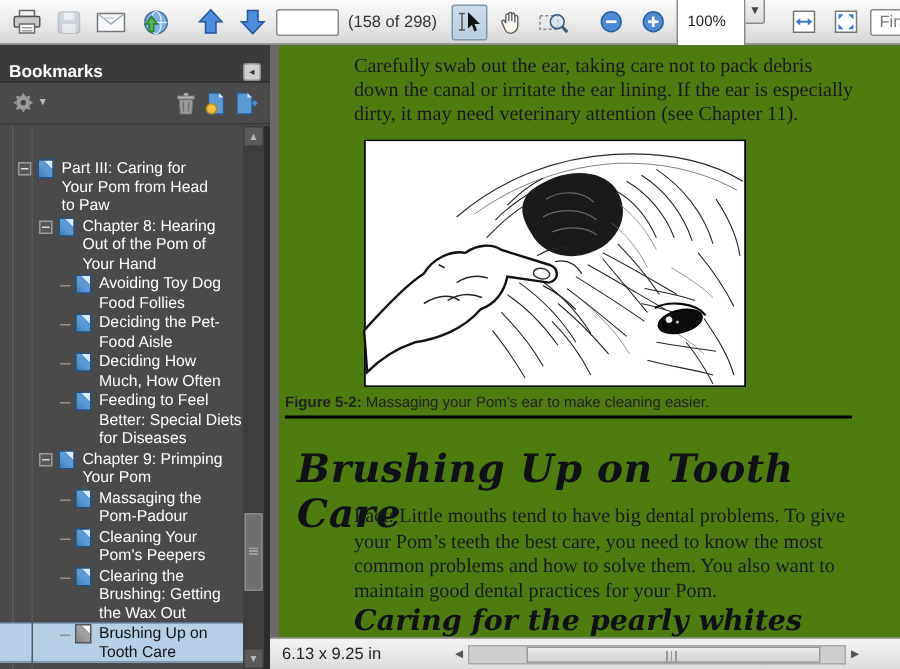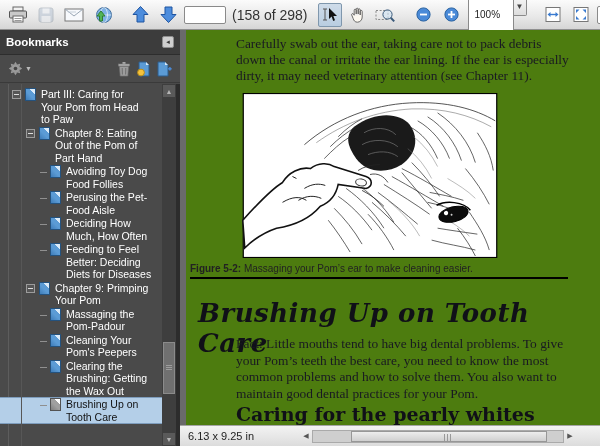--- a/index.html
+++ b/index.html
@@ -10,42 +10,42 @@
   .toolbar { position:absolute; left:0; top:0; width:600px; height:30px;
     background:linear-gradient(#fbfbfb,#e9e9e9 55%,#d6d6d6); border-bottom:1px solid #8f8f8f;
     display:flex; align-items:center; padding:0 6px; gap:4px; }
   .tbtn { height:24px; min-width:24px; display:flex; align-items:center; justify-content:center;
     border:1px solid transparent; border-radius:2px; }
   .tbtn.pressed { background:linear-gradient(#cfdcea,#b9cde0); border-color:#7f97ad; }
   .tbtn.disabled { opacity:.45; }
   .tsep { width:1px; height:20px; background:#adadad; margin:0 3px; }
   .page-box { width:30px; height:18px; border:1px solid #8a8a8a; border-radius:2px; background:#fff;
     font-size:11px; text-align:left; color:#222; font-family:Liberation Mono, monospace;padding-left:40px; }
-  .page-count { font-size:14px; color:#333; margin:0 6px 0 2px; white-space:nowrap; }
+  .page-count { font-size:11px; color:#333; margin:0 6px 0 2px; white-space:nowrap; }
   .zoom-box { width:46px; height:34px; border:1px solid #8a8a8a; border-radius:2px 0 0 2px; background:#fff;
     font-size:10px; color:#222; display:flex; align-items:center; padding-left:6px; }
   .zoom-dd { width:13px; height:18px; border:1px solid #8a8a8a; border-left:none; border-radius:0 2px 2px 0;
     background:linear-gradient(#f4f4f4,#ddd); font-size:8px; color:#444; display:flex; align-items:center; justify-content:center; }
   .find-wrap { margin-left:auto; margin-right:16px; display:flex; align-items:center; }
   .find-box { width:64px; height:18px; border:1px solid #8a8a8a; border-radius:2px 0 0 2px; background:#fff;
     font-size:11px; color:#999; padding-left:5px; font-family:"Liberation Sans",sans-serif; outline:none; }
 
   
   .sidebar { position:absolute; left:0; top:30px; width:180px; height:416px; background:#4a4a4a; }
   .sb-header { height:25px; background:#3c3c3c; border-bottom:1px solid #2d2d2d; display:flex;
-    align-items:center; padding:0 6px; }
+    align-items:flex-end; padding:0 6px; }
   .sb-title { color:#fff; font-size:11.5px; font-weight:bold; }
   .sb-collapse { margin-left:auto; width:12px; height:12px; background:#cfcfcf; border:1px solid #8e8e8e;
     border-radius:2px; font-size:7px; color:#333; display:flex; align-items:center; justify-content:center; }
   .sb-tools { height:28px; border-bottom:1px solid #3a3a3a; display:flex; align-items:center; padding:0 8px; gap:5px; }
   .sb-spacer { flex:1; }
   .sb-tbtn { display:flex; align-items:center; justify-content:center; }
   .sb-dd { font-size:7px; color:#bbb; margin-left:2px; }
 
-  .tree { position:absolute; left:0; top:54px; width:162px; height:362px; overflow:hidden; padding-top:3px; }
+  .tree { position:absolute; left:0; top:54px; width:162px; height:362px; overflow:hidden; padding-top:21px; }
   .tree::before { content:""; position:absolute; left:8px; top:0; bottom:0; width:1px; background:#5d5d5d; }
   .tree::after  { content:""; position:absolute; left:21px; top:0; bottom:0; width:1px; background:#575757; }
   .bm { display:flex; align-items:flex-start; margin:1px 0; position:relative; }
   .bm.lvl0 { padding-left:12px; }
   .bm.lvl1 { padding-left:26px; }
   .bm.lvl2 { padding-left:40px; }
   .exp { flex:0 0 9px; height:9px; margin:2px 4px 0 0; border:1px solid #9c9c9c; background:#565656; position:relative; }
   .exp::after { content:""; position:absolute; left:1px; right:1px; top:3px; height:1px; background:#ddd; }
   .dash { flex:0 0 7px; height:1px; background:#8f8f8f; margin:7px 3px 0 0; }
   .pg { flex:0 0 11px; height:13px; margin:0 5px 0 0; border:1px solid #24527e;
@@ -70,21 +70,21 @@
   .serif { font-family:"Liberation Serif", serif; color:#191922; }
   .para1 { position:absolute; left:50px; top:6px; width:338px; font-size:13.4px; line-height:16px; }
   .figure { position:absolute; left:56px; top:63px; width:256px; height:165px; }
   .caption { position:absolute; left:4px; top:233px; width:382px; font-size:10px; color:#222; }
   .caption b { font-weight:bold; }
   .cap-rule { position:absolute; left:4px; top:247px; width:378px; height:2px; background:#000; }
   .heading { position:absolute; left:12px; top:268px; font-family:"DejaVu Serif", serif;
     font-style:italic; font-weight:bold; font-size:26px; letter-spacing:.5px; color:#101018; }
   .para2 { position:absolute; left:50px; top:306px; width:342px; font-size:13.4px; line-height:16.5px; }
   .subheading { position:absolute; left:50px; top:373px; font-family:"DejaVu Serif", serif;
-    font-weight:bold; font-size:19px; color:#101018; }
+    font-style:italic; font-weight:bold; font-size:19px; color:#101018; }
 
   
   .statusbar { position:absolute; left:180px; top:425px; width:420px; height:21px;
     background:linear-gradient(#f3f3f3,#dcdcdc); border-top:1px solid #a5a5a5;
     display:flex; align-items:center; font-size:11px; color:#222; padding-left:8px; }
   .hs-arrow { width:12px; height:12px; font-size:7px; color:#555; display:flex; align-items:center;
     justify-content:center; }
   .hs-left { margin-left:46px; }
   .hs-track { position:relative; width:252px; height:13px; background:#cfcfcf; border:1px solid #aaa; }
   .hs-thumb { position:absolute; left:38px; top:0; width:196px; height:11px;
@@ -250,41 +250,41 @@
 
     <div class="tree">
       <div class="bm lvl0">
           <span class="exp"></span>
           <span class="pg"></span>
           <span class="bm-label">Part III: Caring for Your Pom from Head to Paw</span>
         </div>
       <div class="bm lvl1">
           <span class="exp"></span>
           <span class="pg"></span>
-          <span class="bm-label">Chapter 8: Eating Out of the Pom of Part Hand</span>
+          <span class="bm-label">Chapter 8: Hearing Out of the Pom of Your Hand</span>
         </div>
       <div class="bm lvl2">
           <span class="dash"></span>
           <span class="pg"></span>
           <span class="bm-label">Avoiding Toy Dog Food Follies</span>
         </div>
       <div class="bm lvl2">
           <span class="dash"></span>
           <span class="pg"></span>
-          <span class="bm-label">Perusing the Pet-Food Aisle</span>
+          <span class="bm-label">Deciding the Pet-Food Aisle</span>
         </div>
       <div class="bm lvl2">
           <span class="dash"></span>
           <span class="pg"></span>
           <span class="bm-label">Deciding How Much, How Often</span>
         </div>
       <div class="bm lvl2">
           <span class="dash"></span>
           <span class="pg"></span>
-          <span class="bm-label">Feeding to Feel Better: Deciding Diets for Diseases</span>
+          <span class="bm-label">Feeding to Feel Better: Special Diets for Diseases</span>
         </div>
       <div class="bm lvl1">
           <span class="exp"></span>
           <span class="pg"></span>
           <span class="bm-label">Chapter 9: Primping Your Pom</span>
         </div>
       <div class="bm lvl2">
           <span class="dash"></span>
           <span class="pg"></span>
           <span class="bm-label">Massaging the Pom-Padour</span>

